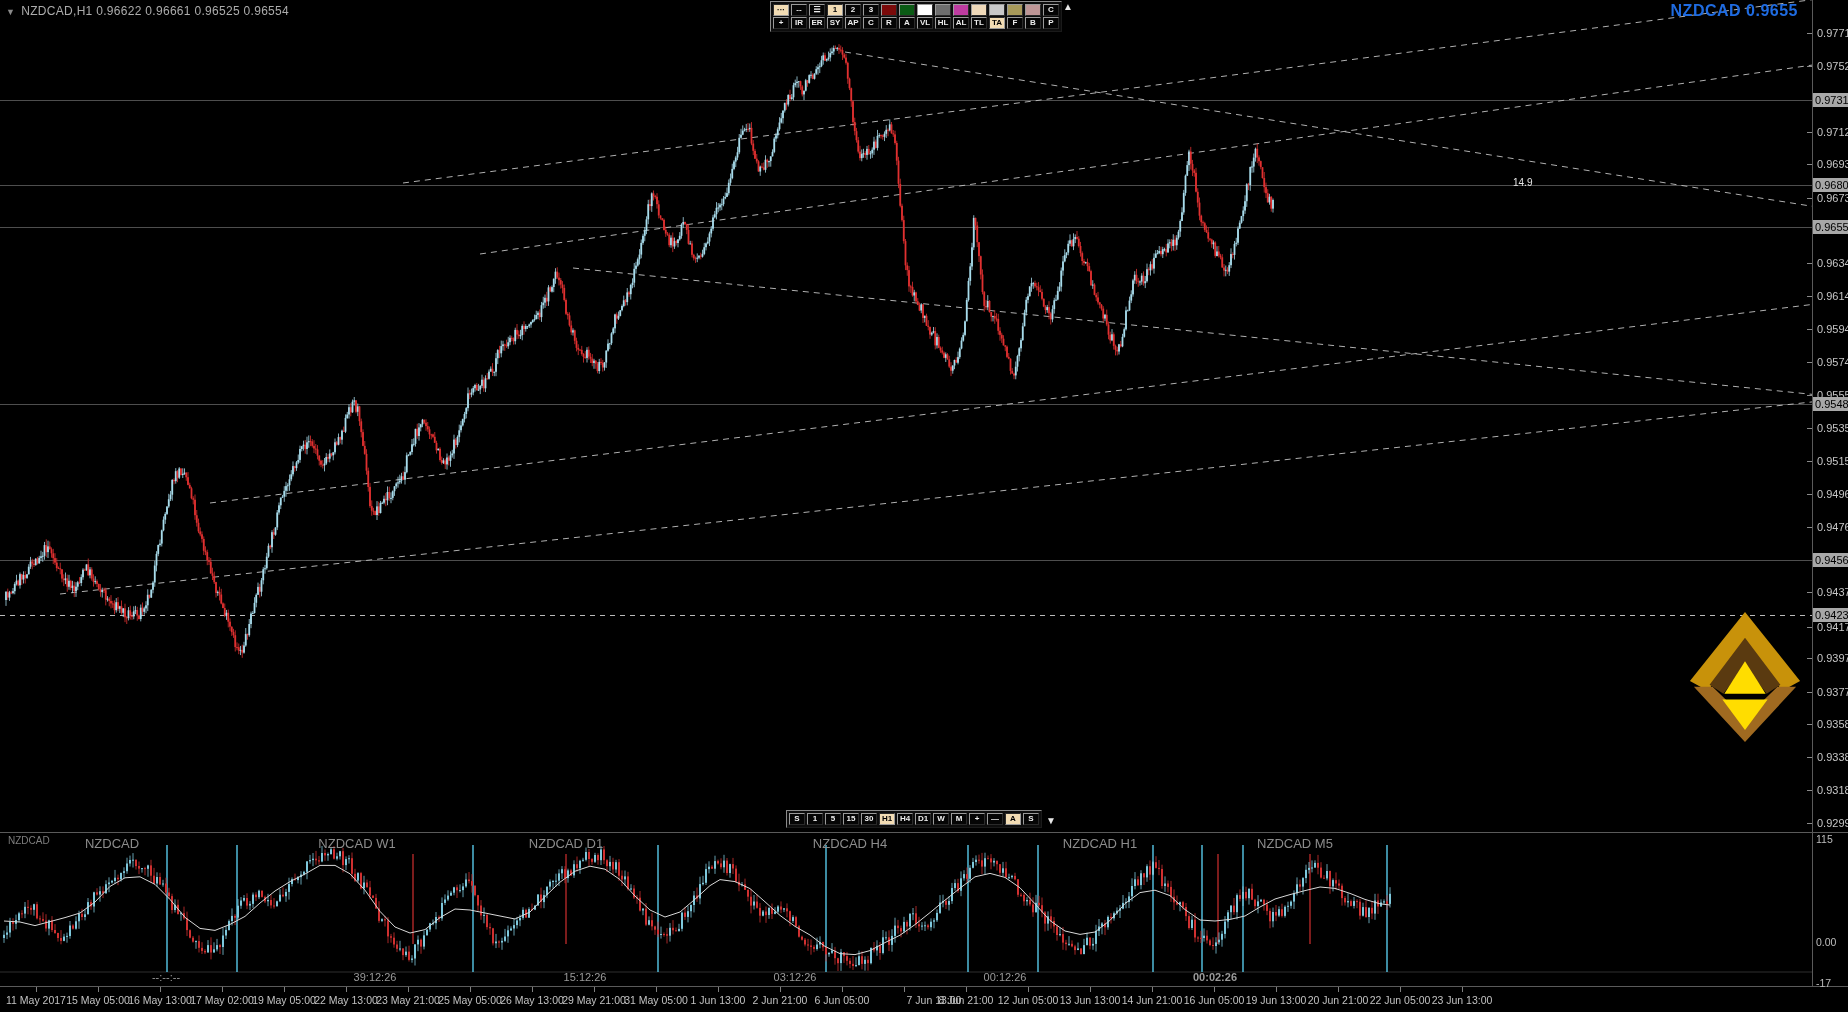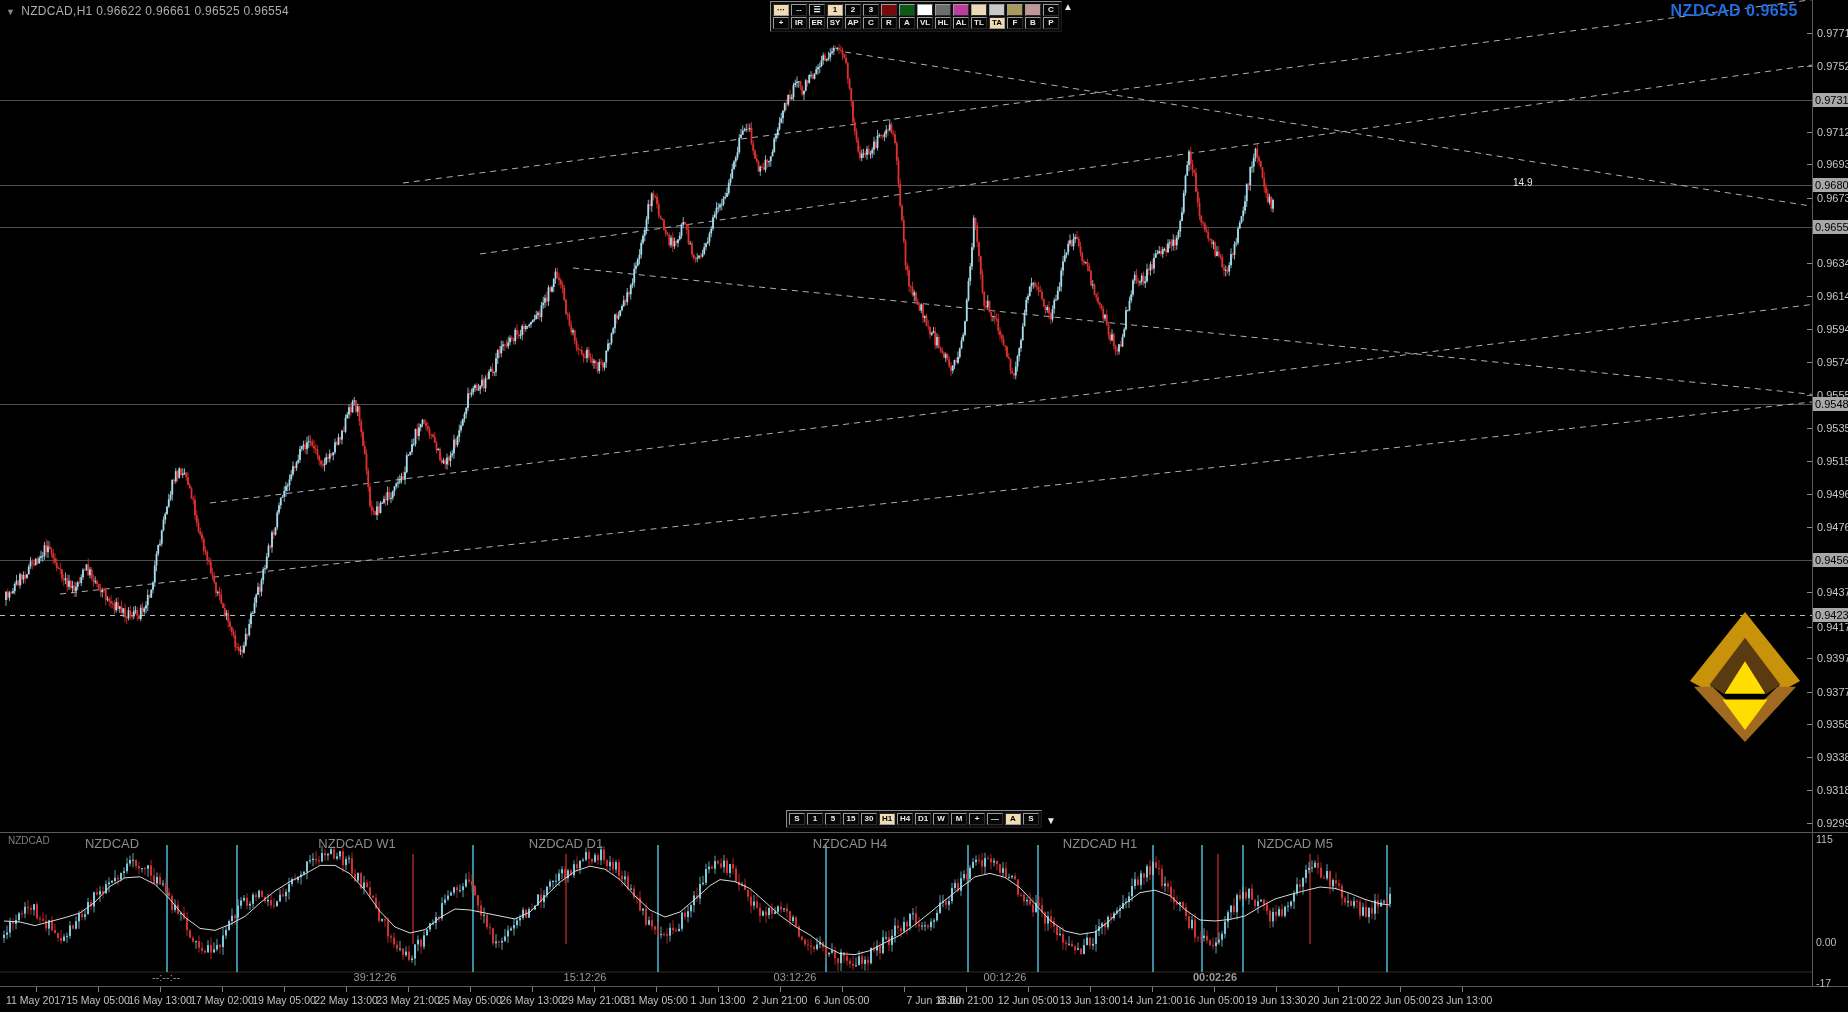--- a/index.html
+++ b/index.html
@@ -2633,21 +2633,21 @@
       <div class="abs date-label" style="left: 966px;">8 Jun 21:00</div>
       <div class="abs date-tick" style="left: 966px;"></div>
       <div class="abs date-label" style="left: 1028px;">12 Jun 05:00</div>
       <div class="abs date-tick" style="left: 1028px;"></div>
       <div class="abs date-label" style="left: 1090px;">13 Jun 13:00</div>
       <div class="abs date-tick" style="left: 1090px;"></div>
       <div class="abs date-label" style="left: 1152px;">14 Jun 21:00</div>
       <div class="abs date-tick" style="left: 1152px;"></div>
       <div class="abs date-label" style="left: 1214px;">16 Jun 05:00</div>
       <div class="abs date-tick" style="left: 1214px;"></div>
-      <div class="abs date-label" style="left: 1276px;">19 Jun 13:30</div>
+      <div class="abs date-label" style="left: 1276px;">19 Jun 13:00</div>
       <div class="abs date-tick" style="left: 1276px;"></div>
       <div class="abs date-label" style="left: 1338px;">20 Jun 21:00</div>
       <div class="abs date-tick" style="left: 1338px;"></div>
       <div class="abs date-label" style="left: 1400px;">22 Jun 05:00</div>
       <div class="abs date-tick" style="left: 1400px;"></div>
       <div class="abs date-label" style="left: 1462px;">23 Jun 13:00</div>
       <div class="abs date-tick" style="left: 1462px;"></div>
     </div>
 
   <svg class="abs" id="logo-svg" style="left:1686px;top:612px;" width="118" height="130" viewBox="0 0 120 132">

